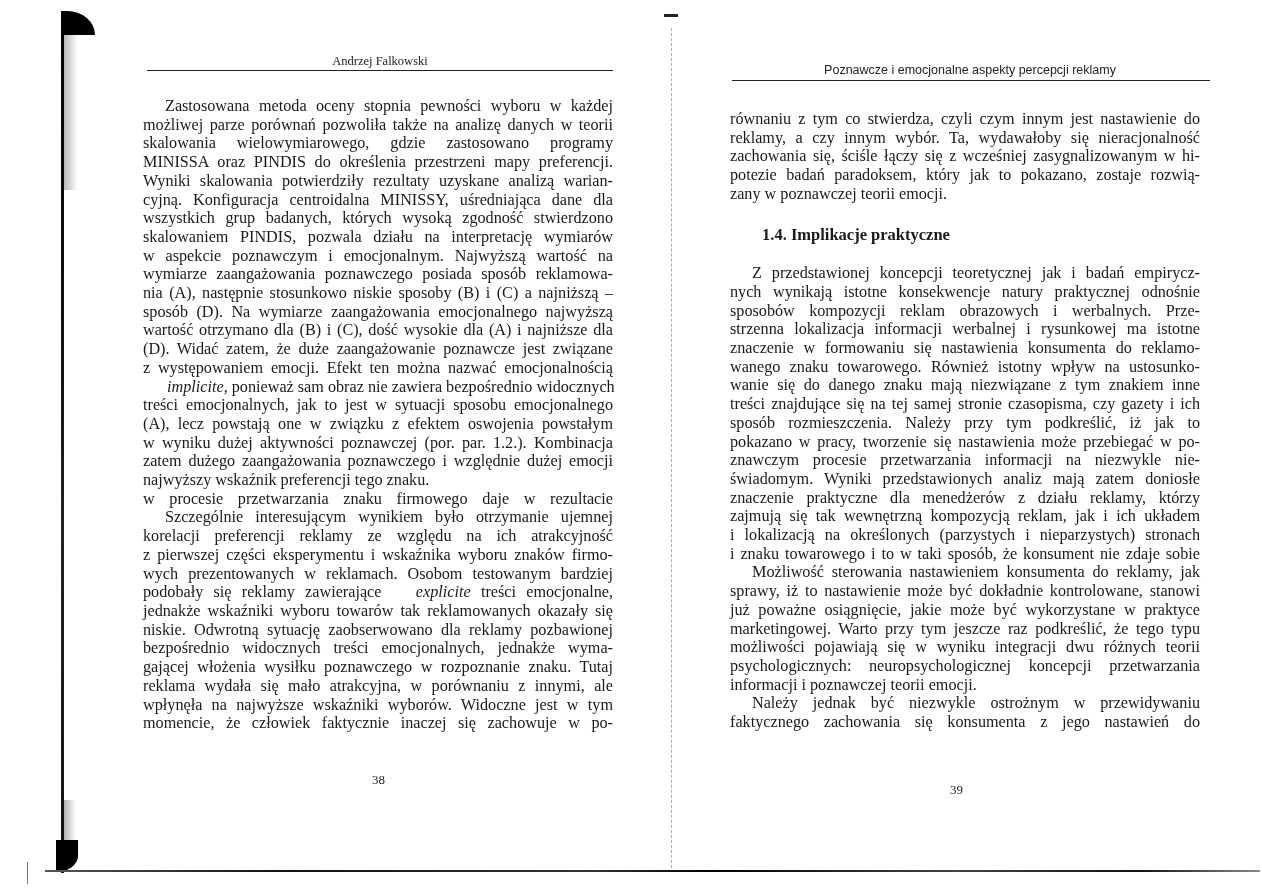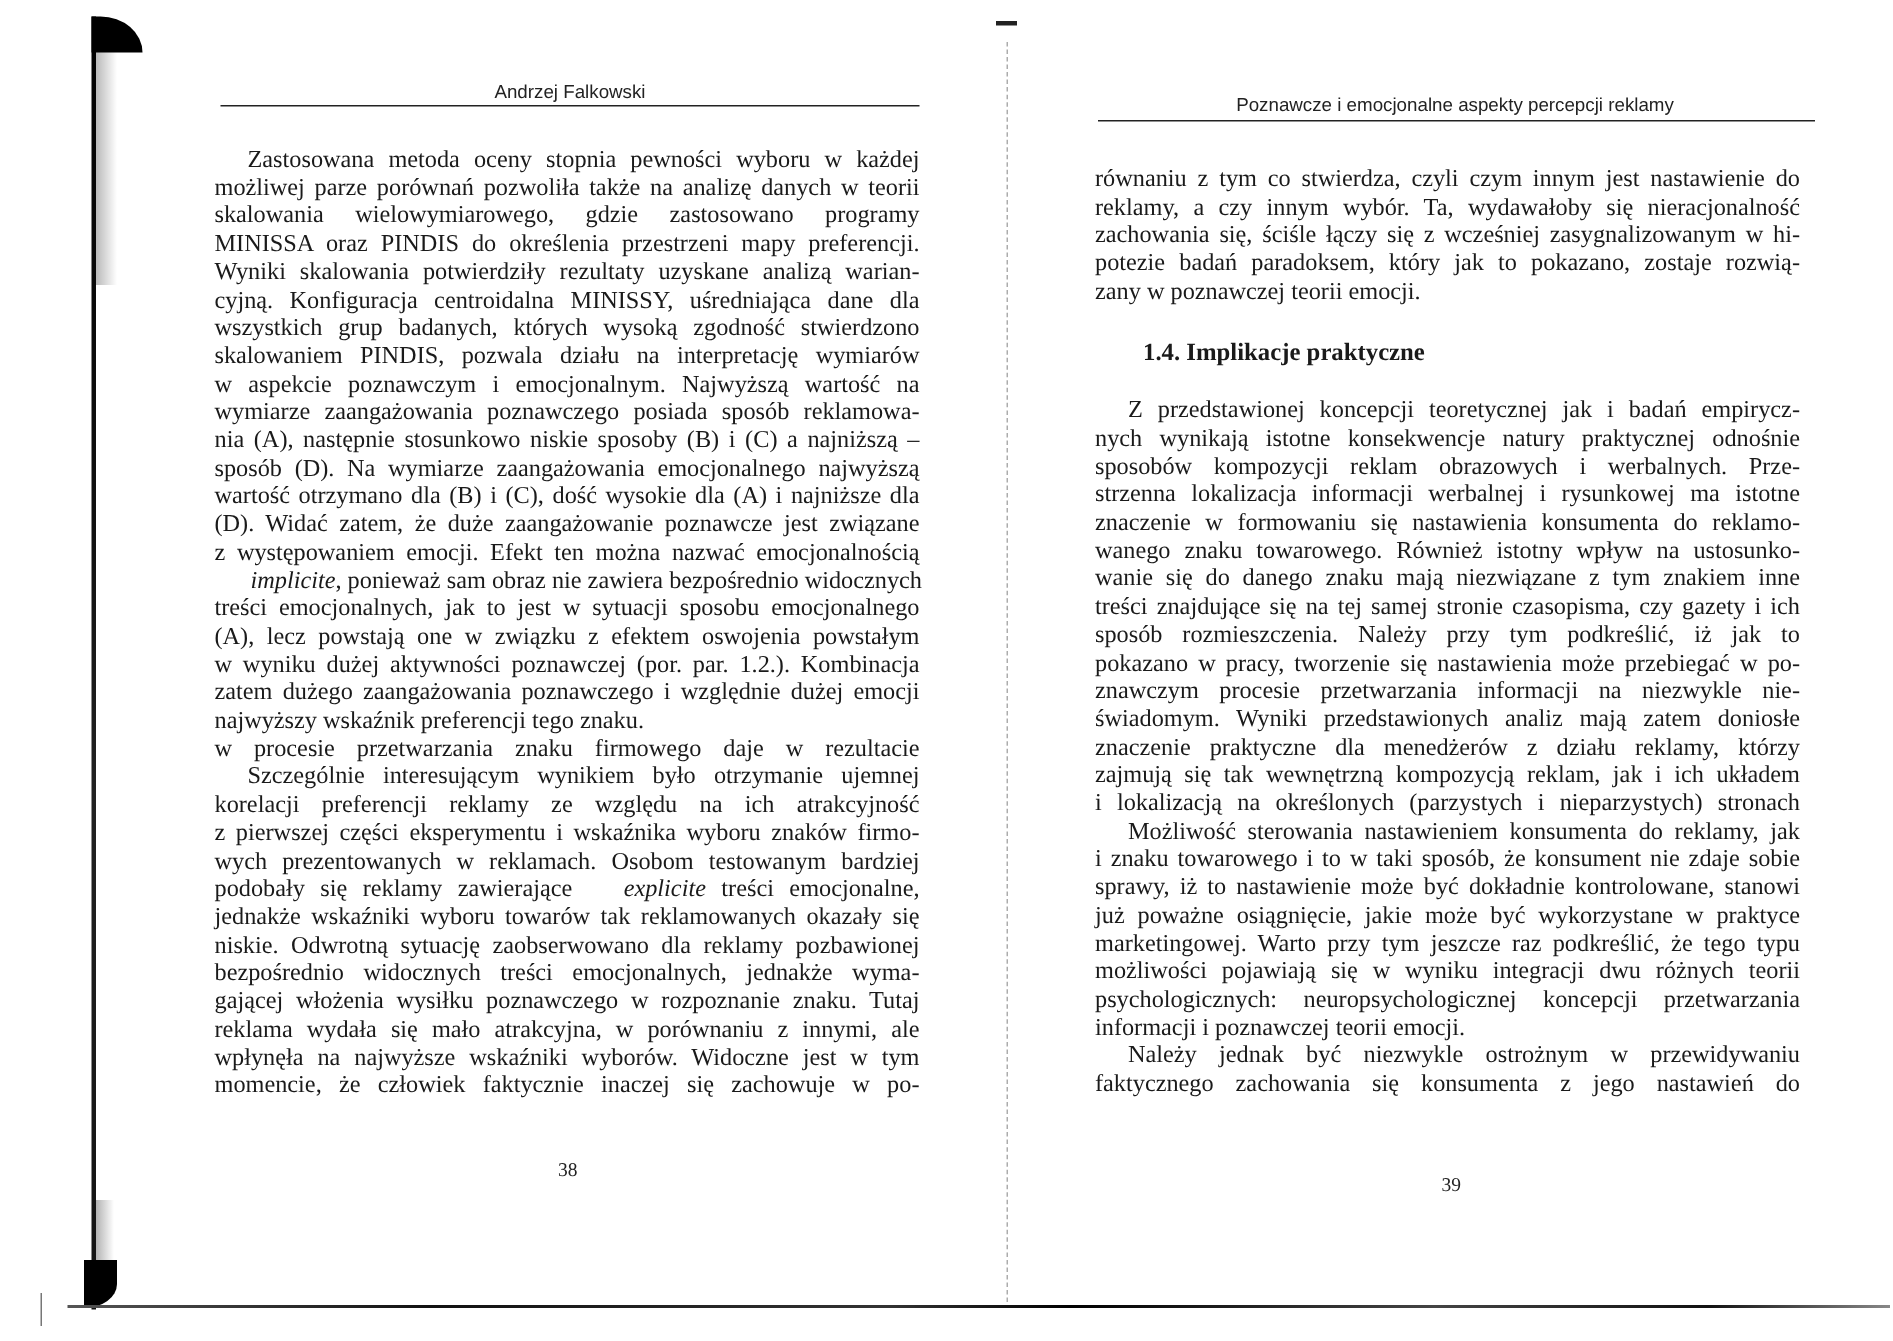--- a/index.html
+++ b/index.html
@@ -25,41 +25,41 @@
             border-left: 1px dashed #8a8a8a; opacity: 0.7; }
   .gutter-top { position: absolute; left: 664px; top: 14px; width: 14px; height: 3px; background: #222; }
 
   
   .page { position: absolute; top: 0; }
   .page-left { left: 150px; width: 492px; }
   .page-right { left: 735px; width: 480px; }
 
   .running-head { position: absolute; font-size: 12.5px; text-align: center; width: 100%;
                   font-family: "Liberation Sans", "DejaVu Sans", sans-serif; color: #222; }
-  .page-left .running-head { top: 54px; left: -2px; width: 464px; }
+  .page-left .running-head { top: 54px; left: -2px; width: 464px; font-family: Liberation Serif, serif; }
   .page-right .running-head { top: 63px; left: 0; width: 470px; }
   .head-rule { position: absolute; height: 1px; background: #222; }
   .page-left .head-rule { top: 70px; left: -3px; width: 466px; }
   .page-right .head-rule { top: 80px; left: -3px; width: 478px; }
 
   .body-text { position: absolute; font-size: 16.2px; line-height: 18.7px; text-align: justify; }
   .page-left .body-text { top: 97px; left: -7px; width: 470px; }
   .page-right .body-text { top: 110px; left: -5px; width: 470px; }
 
   .body-text p { margin: 0; text-indent: 0; }
   .line { display: block; text-align: justify; text-align-last: justify; white-space: nowrap; }
   .line.last { text-align-last: left; }
   .line.indent { padding-left: 22px; }
   em { font-style: italic; margin-left: 24px; }
 
   .section-heading { font-weight: bold; font-size: 16.5px; margin: 22px 0 20px 32px; }
 
   .folio { position: absolute; font-size: 13px; color: #222; }
   .page-left .folio { top: 772px; left: 222px; }
-  .page-right .folio { top: 782px; left: 226px; }
+  .page-right .folio { top: 782px; left: 215px; }
 </style>
 </head>
 <body>
 
 <div class="scan-edge-left"></div>
 <div class="scan-corner-top"></div>
 <div class="scan-smear-top"></div>
 <div class="scan-smear-bot"></div>
 <div class="scan-corner-bot"></div>
 <div class="scan-bottom-line"></div>
@@ -139,22 +139,22 @@
           <span class="line">treści znajdujące się na tej samej stronie czasopisma, czy gazety i ich</span>
           <span class="line">sposób rozmieszczenia. Należy przy tym podkreślić, iż jak to</span>
           <span class="line">pokazano w pracy, tworzenie się nastawienia może przebiegać w po-</span>
           <span class="line">znawczym procesie przetwarzania informacji na niezwykle nie-</span>
           <span class="line">świadomym. Wyniki przedstawionych analiz mają zatem doniosłe</span>
           <span class="line">znaczenie praktyczne dla menedżerów z działu reklamy, którzy</span>
           <span class="line">zajmują się tak wewnętrzną kompozycją reklam, jak i ich układem</span>
           <span class="line">i lokalizacją na określonych (parzystych i nieparzystych) stronach</span>
         </p>
         <p>
+          <span class="line">i znaku towarowego i to w taki sposób, że konsument nie zdaje sobie</span>
           <span class="line indent">Możliwość sterowania nastawieniem konsumenta do reklamy, jak</span>
-          <span class="line">i znaku towarowego i to w taki sposób, że konsument nie zdaje sobie</span>
           <span class="line">sprawy, iż to nastawienie może być dokładnie kontrolowane, stanowi</span>
           <span class="line">już poważne osiągnięcie, jakie może być wykorzystane w praktyce</span>
           <span class="line">marketingowej. Warto przy tym jeszcze raz podkreślić, że tego typu</span>
           <span class="line">możliwości pojawiają się w wyniku integracji dwu różnych teorii</span>
           <span class="line">psychologicznych: neuropsychologicznej koncepcji przetwarzania</span>
           <span class="line last">informacji i poznawczej teorii emocji.</span>
         </p>
         <p>
           <span class="line indent">Należy jednak być niezwykle ostrożnym w przewidywaniu</span>
           <span class="line">faktycznego zachowania się konsumenta z jego nastawień do</span>

